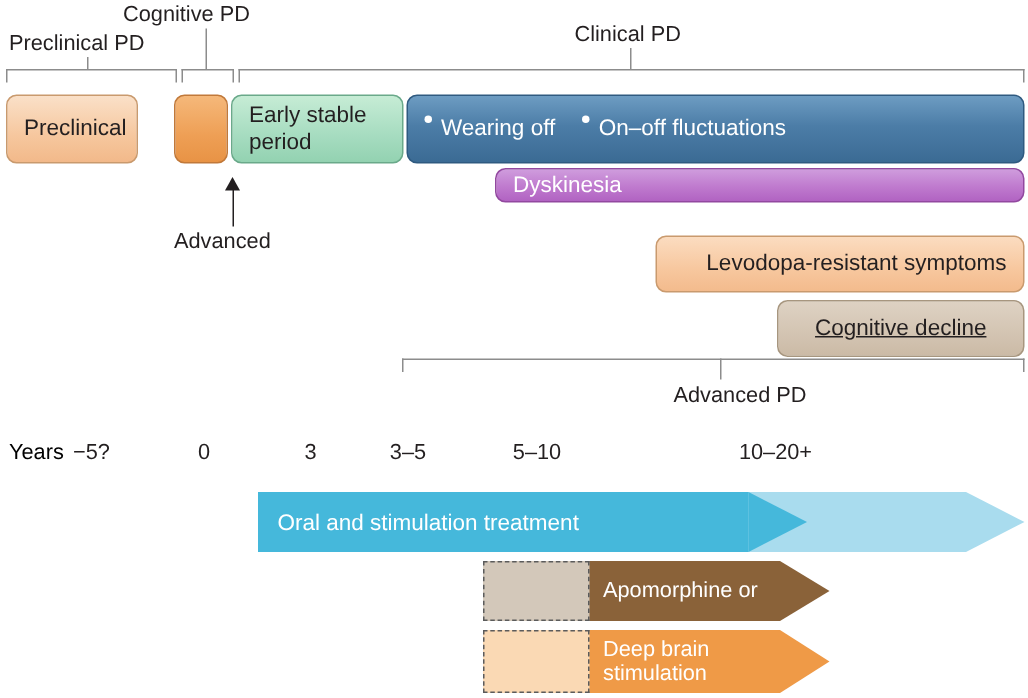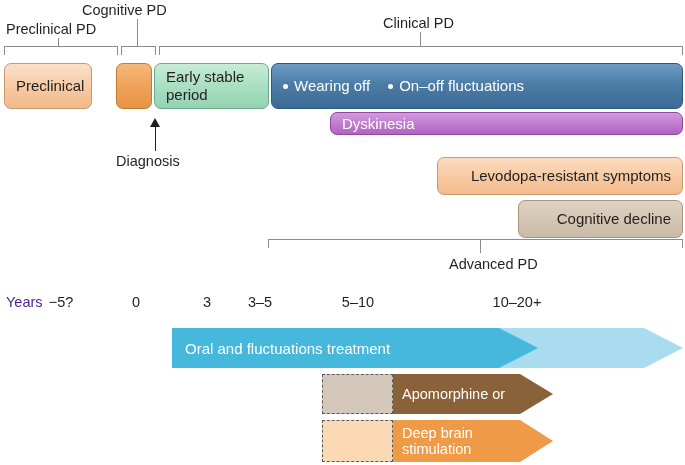--- a/index.html
+++ b/index.html
@@ -66,21 +66,21 @@
   .bar-levodopa{
     background:linear-gradient(180deg,#fbdcc0 0%,#f7c79e 60%,#f3bb8d 100%);
     border:1px solid #c99a6e;
   }
   .bar-cognitive{
     background:linear-gradient(180deg,#ded2c3 0%,#d3c4b2 60%,#cbbaa6 100%);
     border:1px solid #a7967f;
   }
 
   .bullets{display:flex;align-items:center;gap:0;}
-  .bullets .b{display:inline-flex;align-items:center;}
+  .bullets .b{display:inline-flex;}
   .bullets .dot{
     width:5px;height:5px;border-radius:50%;
     background:#ffffff;display:inline-block;margin-right:6px;
   }
   .gapwide{display:inline-block;width:18px;}
 
   
   .diag-line{position:absolute;border-left:1.6px solid #231f20;}
   .diag-head{
     position:absolute;width:0;height:0;
@@ -91,21 +91,21 @@
   .diag-label{position:absolute;font-size:14.5px;color:#231f20;white-space:nowrap;}
 
   
   
   .brk-down{position:absolute;border-top:1.3px solid #8c8c8c;box-sizing:border-box;}
   .cap-l{position:absolute;border-left:1.3px solid #8c8c8c;}
   .cap-r{position:absolute;border-left:1.3px solid #8c8c8c;}
   .cap-mid{position:absolute;border-left:1.3px solid #8c8c8c;}
 
   
-  .years-word{position:absolute;font-size:14.5px;color:#4c1d95;}
+  .years-word{position:absolute;font-size:14.5px;color:#000000;}
   .year-tick-label{position:absolute;font-size:14.5px;color:#231f20;white-space:nowrap;text-align:center;}
   .dash-box{
     position:absolute;
     border:1.6px dashed #5b5b5b;
     box-sizing:border-box;
   }
 </style>
 </head>
 <body>
 
@@ -153,50 +153,50 @@
 
   <div class="bar bar-dyskinesia dark" style="left:330px;top:112px;width:353px;height:23px;">
     <span class="inner">Dyskinesia</span>
   </div>
 
   <div class="bar bar-levodopa light" style="left:437px;top:157px;width:246px;height:38px;">
     <span class="inner" style="text-align:right;">Levodopa-resistant symptoms</span>
   </div>
 
   <div class="bar bar-cognitive light" style="left:518px;top:200px;width:165px;height:38px;">
-    <span class="inner" style="text-align:right;">Cognitive decline</span>
+    <span class="inner" style="text-align:center;text-decoration:underline;">Cognitive decline</span>
   </div>
 
   <div class="diag-head" style="left:150px;top:118px;"></div>
   <div class="diag-line" style="left:155px;top:126px;height:25px;"></div>
-  <div class="diag-label" style="left:116px;top:153px;">Diagnosis</div>
+  <div class="diag-label" style="left:116px;top:153px;">Advanced</div>
 
   <div class="brk-down" style="left:268px;top:239px;width:415px;height:1px;"></div>
   <div class="cap-l" style="left:268px;top:239px;height:9px;"></div>
   <div class="cap-r" style="left:682px;top:239px;height:9px;"></div>
   <div class="cap-mid" style="left:480px;top:239px;height:14px;"></div>
   <div class="phase-label" style="left:430px;top:256px;margin-left:19px;">Advanced PD</div>
 
   <div class="years-word" style="left:6px;top:294px;">Years</div>
   <div class="year-tick-label" style="left:44px;top:294px;width:34px;">−5?</div>
   <div class="year-tick-label" style="left:119px;top:294px;width:34px;">0</div>
   <div class="year-tick-label" style="left:190px;top:294px;width:34px;">3</div>
-  <div class="year-tick-label" style="left:236px;top:294px;width:48px;">3–5</div>
+  <div class="year-tick-label" style="left:248px;top:294px;width:48px;">3–5</div>
   <div class="year-tick-label" style="left:330px;top:294px;width:56px;">5–10</div>
   <div class="year-tick-label" style="left:480px;top:294px;width:74px;">10–20+</div>
 
   <div class="abs" style="left:172px;top:328px;width:511px;height:40px;">
 
     <div class="abs" style="left:322px;top:0;width:150px;height:40px;background:#a9dcee;"></div>
     <div class="abs" style="left:472px;top:0;width:0;height:0;
          border-top:20px solid transparent;border-bottom:20px solid transparent;border-left:39px solid #a9dcee;"></div>
 
     <div class="abs" style="left:0;top:0;width:327px;height:40px;background:#45b8db;
          display:flex;align-items:center;padding-left:13px;box-sizing:border-box;color:#ffffff;font-size:15px;white-space:nowrap;">
-      <span>Oral and fluctuations treatment</span>
+      <span>Oral and stimulation treatment</span>
     </div>
     <div class="abs" style="left:327px;top:0;width:0;height:0;
          border-top:20px solid transparent;border-bottom:20px solid transparent;border-left:39px solid #45b8db;"></div>
   </div>
 
   <div class="abs" style="left:322px;top:374px;width:233px;height:40px;">
     <div class="abs" style="left:70px;top:0;width:128px;height:40px;background:#8a6239;
          display:flex;flex-direction:column;justify-content:center;padding-left:10px;box-sizing:border-box;
          color:#ffffff;font-size:14.5px;line-height:1.12;white-space:nowrap;">
       <span>Apomorphine or</span>

